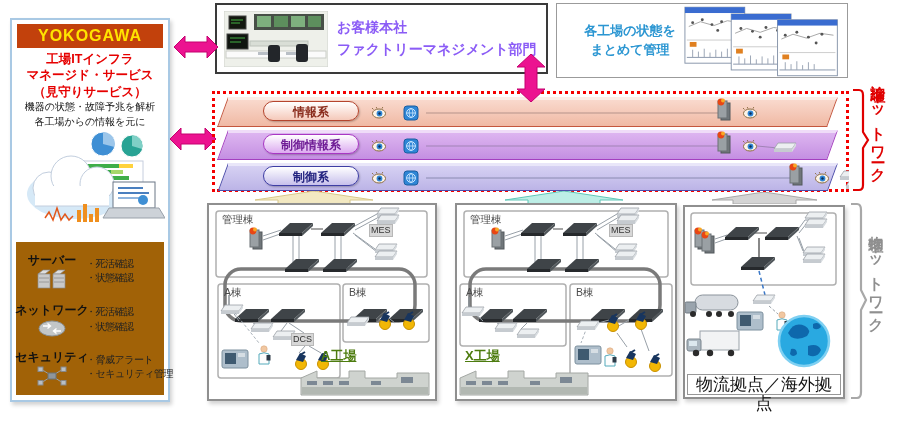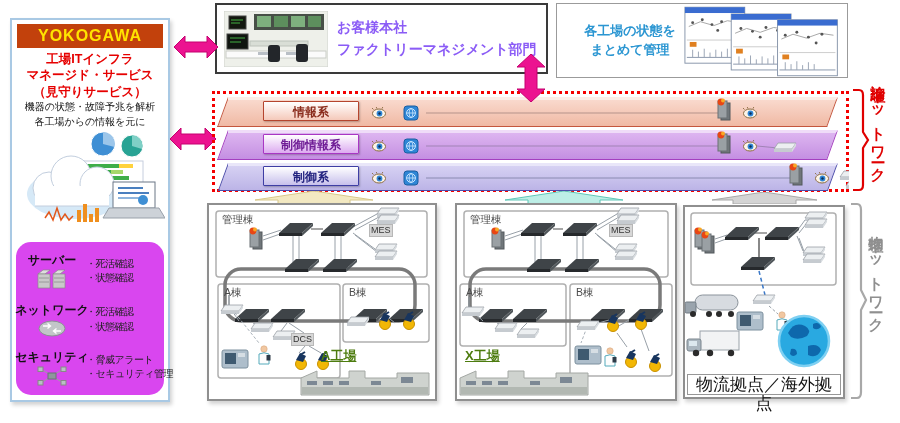--- a/index.html
+++ b/index.html
@@ -8,22 +8,22 @@
   .abs{position:absolute;}
 
   
   #left-panel{left:10px;top:18px;width:160px;height:384px;background:#fff;
     border:2px solid #a9c9e4;box-shadow:2px 3px 4px rgba(0,0,0,.18);box-sizing:border-box;}
   .logo{margin:4px 5px 3px;background:#c2410c;color:#ffe400;text-align:center;
     font-weight:bold;font-size:16px;letter-spacing:1px;padding:3px 0;}
   .ttl{color:#e60000;font-weight:bold;font-size:12.5px;text-align:center;line-height:1.3;}
   .desc{font-size:10px;color:#111;text-align:center;line-height:1.3;}
   .cloud-wrap{text-align:center;margin-top:2px;}
-  .services{position:absolute;left:4px;right:4px;top:222px;bottom:5px;background:#d946ef;
-    display:flex;flex-direction:column;justify-content:space-around;padding:4px 2px;box-sizing:border-box;border-radius:15px;}
+  .services{position:absolute;left:4px;right:4px;top:222px;bottom:5px;background:#a16207;
+    display:flex;flex-direction:column;justify-content:space-around;padding:4px 2px;box-sizing:border-box;}
   .svc{display:flex;align-items:center;}
   .svc-left{width:68px;display:flex;flex-direction:column;align-items:center;flex:none;}
   .svc-name{font-size:12px;font-weight:bold;color:#111;white-space:nowrap;}
   .svc-items{font-size:10px;color:#222;line-height:1.45;letter-spacing:-0.5px;white-space:nowrap;}
 
   
   #hq-box{left:215px;top:3px;width:333px;height:71px;border:2px solid #3a3a3a;background:#fff;
     display:flex;align-items:center;box-sizing:border-box;}
   .hq-text{margin-left:9px;font-size:14px;font-weight:bold;color:#8b5cf6;line-height:1.55;
     white-space:nowrap;}
@@ -32,21 +32,21 @@
   .dash-caption{width:106px;flex:none;text-align:center;color:#2b96d2;font-weight:bold;
     font-size:13px;line-height:1.45;margin-left:20px;}
 
   
   #dashed-frame{left:212px;top:91px;width:637px;height:101px;border:3px dotted #f40000;box-sizing:border-box;}
   .layer{position:absolute;left:228px;width:610px;transform:skewX(-20deg);transform-origin:left top;
     box-sizing:border-box;border-top:3px solid rgba(255,255,255,.8);}
   #layer-info{top:97px;height:30px;background:linear-gradient(#f9d9cd,#f0b9a4);border:1px solid #c4563d;border-top:3px solid #fceee8;}
   #layer-ctrlinfo{top:130px;height:30px;background:linear-gradient(#ddb5f0,#c48fe2);border:1px solid #a43fc0;border-top:3px solid #efdcf8;}
   #layer-ctrl{top:163px;height:28px;background:linear-gradient(#d6d1f3,#bcb4e7);border:1px solid #4c4caa;border-top:3px solid #e9e6f9;}
-  .layer-label{position:absolute;left:263px;width:96px;height:20px;border-radius:1px;text-align:center;
+  .layer-label{position:absolute;left:263px;width:96px;height:20px;border-radius:10px;text-align:center;
     line-height:20px;font-size:12px;font-weight:bold;box-sizing:border-box;box-shadow:1px 1px 2px rgba(0,0,0,.25);}
   #lbl-info{top:101px;border:1.5px solid #b5452e;color:#8a2c1c;background:linear-gradient(#fff,#f5c9ba);}
   #lbl-ctrlinfo{top:134px;border:1.5px solid #a937c4;color:#6f1d96;background:linear-gradient(#fff,#dcabf0);}
   #lbl-ctrl{top:166px;border:1.5px solid #3e3ea4;color:#22227f;background:linear-gradient(#fff,#c7c0ec);}
 
   
   .site-box{position:absolute;background:#fff;border:2px solid #8f8f8f;box-shadow:2px 3px 4px rgba(0,0,0,.18);box-sizing:border-box;}
   #site-a{left:207px;top:203px;width:230px;height:198px;}
   #site-x{left:455px;top:203px;width:222px;height:198px;}
   #site-l{left:683px;top:205px;width:162px;height:194px;}

